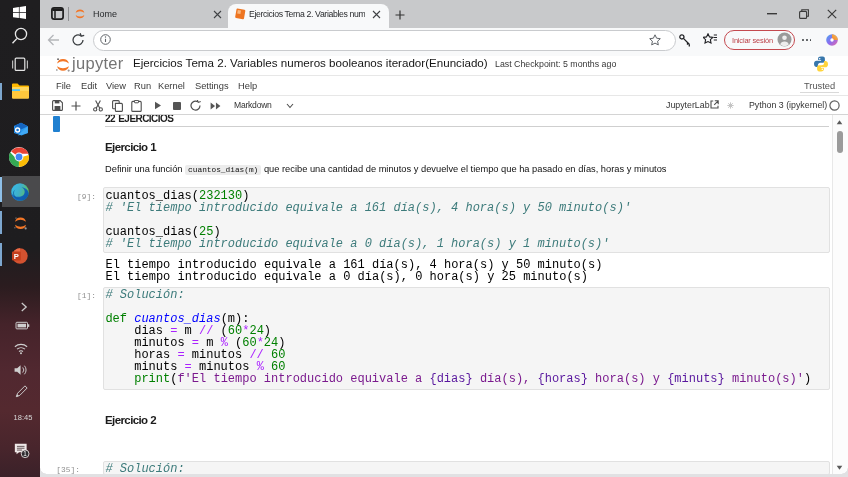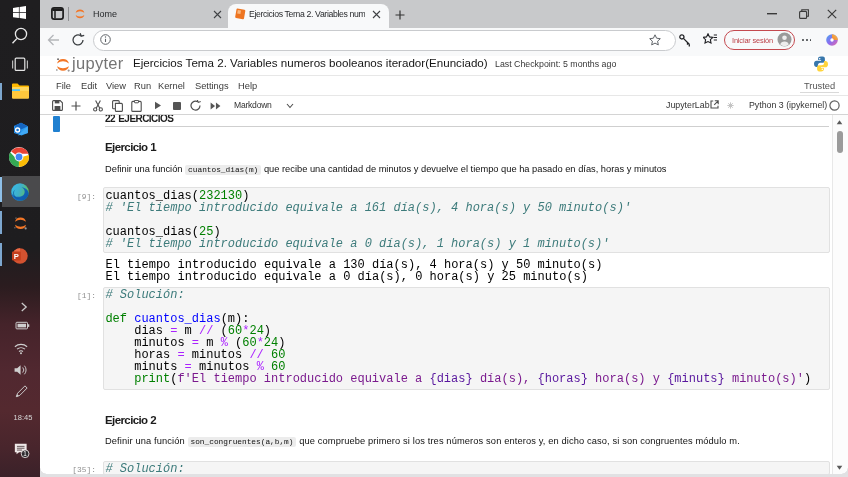--- a/index.html
+++ b/index.html
@@ -21,21 +21,21 @@
   #nbheader{position:absolute;left:0;top:0;width:808px;height:19px;border-bottom:1px solid #e7e7e7;background:#fff;}
   #menubar{position:absolute;left:0;top:20px;width:808px;height:19px;border-bottom:1px solid #e7e7e7;background:#fff;font-size:9.3px;color:#3a3a3a;}
   #menubar span.m{position:absolute;top:5px;}
   #toolbar{position:absolute;left:0;top:40px;width:808px;height:18px;border-bottom:1px solid #d4d4d4;background:#fff;}
   #content{position:absolute;left:0;top:59px;width:808px;height:358.5px;overflow:hidden;background:#fff;}
   .cell{position:absolute;left:62.5px;width:725px;background:#f5f5f5;border:1px solid #e1e1e1;border-radius:2px;}
   .code{position:absolute;font-family:"Liberation Mono",monospace;font-size:12px;line-height:12px;white-space:pre;color:#000;}
   .prompt{position:absolute;font-family:"Liberation Mono",monospace;font-size:7.9px;color:#8f8f8f;text-align:right;width:36px;}
   .com{color:#3d7b7b;font-style:italic;}
   .kw{color:#008000;font-weight:normal;}
-  .fn{color:#0000ff;}
+  .fn{color:#0000ff;font-style:italic;}
   .num{color:#008000;}
   .op{color:#aa22ff;}
   .str{color:#7b1a8e;}
   .fv{color:#58169e;margin-top:9px;}
   .hd{position:absolute;left:65px;font-weight:bold;color:#1c1c1c;font-size:11.5px;letter-spacing:-0.6px;}
   .para{position:absolute;left:65px;font-size:9.3px;color:#111;}
   .chip{font-family:"Liberation Mono",monospace;font-size:7.8px;background:#ececec;padding:1px 3px;border-radius:2px;color:#111;}
 </style>
 </head>
 <body>
@@ -377,39 +377,38 @@
       <div class="para" style="top:49px;">Definir una función <span class="chip">cuantos_dias(m)</span> que recibe una cantidad de minutos y devuelve el tiempo que ha pasado en días, horas y minutos</div>
 
       <div class="cell" style="top:72px;height:64px;"></div>
       <div class="prompt" style="left:20px;top:76.5px;">[9]:</div>
       <div class="code" style="left:65.4px;top:74.5px;">cuantos_dias(<span class="num">232130</span>)
 <span class="com"># 'El tiempo introducido equivale a 161 día(s), 4 hora(s) y 50 minuto(s)'</span>
 
 cuantos_dias(<span class="num">25</span>)
 <span class="com"># 'El tiempo introducido equivale a 0 día(s), 1 hora(s) y 1 minuto(s)'</span></div>
 
-      <div class="code" style="left:65.5px;top:144px;line-height:12.2px;">El tiempo introducido equivale a 130 día(s), 4 hora(s) y 50 minuto(s)
+      <div class="code" style="left:65.5px;top:144px;line-height:12.2px;">El tiempo introducido equivale a 161 día(s), 4 hora(s) y 50 minuto(s)
 El tiempo introducido equivale a 0 día(s), 0 hora(s) y 25 minuto(s)</div>
 
       <div class="cell" style="top:172px;height:101px;"></div>
       <div class="prompt" style="left:20px;top:175.5px;">[1]:</div>
       <div class="code" style="left:65.4px;top:173.5px;"><span class="com"># Solución:</span>
 
 <span class="kw">def</span> <span class="fn">cuantos_dias</span>(m):
     dias <span class="op">=</span> m <span class="op">//</span> (<span class="num">60</span><span class="op">*</span><span class="num">24</span>)
     minutos <span class="op">=</span> m <span class="op">%</span> (<span class="num">60</span><span class="op">*</span><span class="num">24</span>)
     horas <span class="op">=</span> minutos <span class="op">//</span> <span class="num">60</span>
     minuts <span class="op">=</span> minutos <span class="op">%</span> <span class="num">60</span>
     <span class="kw" style="font-weight:normal">print</span>(<span class="str">f'El tiempo introducido equivale a <span class="fv">{dias}</span> día(s), <span class="fv">{horas}</span> hora(s) y <span class="fv">{minuts}</span> minuto(s)'</span>)</div>
 
       <div class="hd" style="top:298.5px;">Ejercicio 2</div>
-      <div class="para" style="top:321px;letter-spacing:0.12px;">Definir una función <span class="chip" style="letter-spacing:0">son_congruentes(a,b,m)</span> que compruebe primero si los tres números son enteros y, en dicho caso, si son congruentes módulo m.</div>
 
       <div class="cell" style="top:346px;height:11.5px;"></div>
-      <div class="prompt" style="left:20px;top:349.5px;">[35]:</div>
+      <div class="prompt" style="left:4px;top:349.5px;">[35]:</div>
       <div class="code" style="left:65.4px;top:347.5px;"><span class="com"># Solución:</span></div>
 
       <div class="abs" style="left:792px;top:0;width:16px;height:358.5px;background:#fcfcfc;border-left:1px solid #e8e8e8;"></div>
       <svg class="abs" style="left:796px;top:3.5px" width="7" height="7" viewBox="0 0 8 8">
         <path d="M4 1.5 L7.2 6 L0.8 6 Z" fill="#5a5a5a"></path>
       </svg>
       <div class="abs" style="left:796.5px;top:16px;width:6px;height:21.5px;background:#9b9b9b;border-radius:3px;"></div>
       <svg class="abs" style="left:796px;top:348.5px" width="7" height="7" viewBox="0 0 8 8">
         <path d="M4 6.5 L7.2 2 L0.8 2 Z" fill="#5a5a5a"></path>
       </svg>

